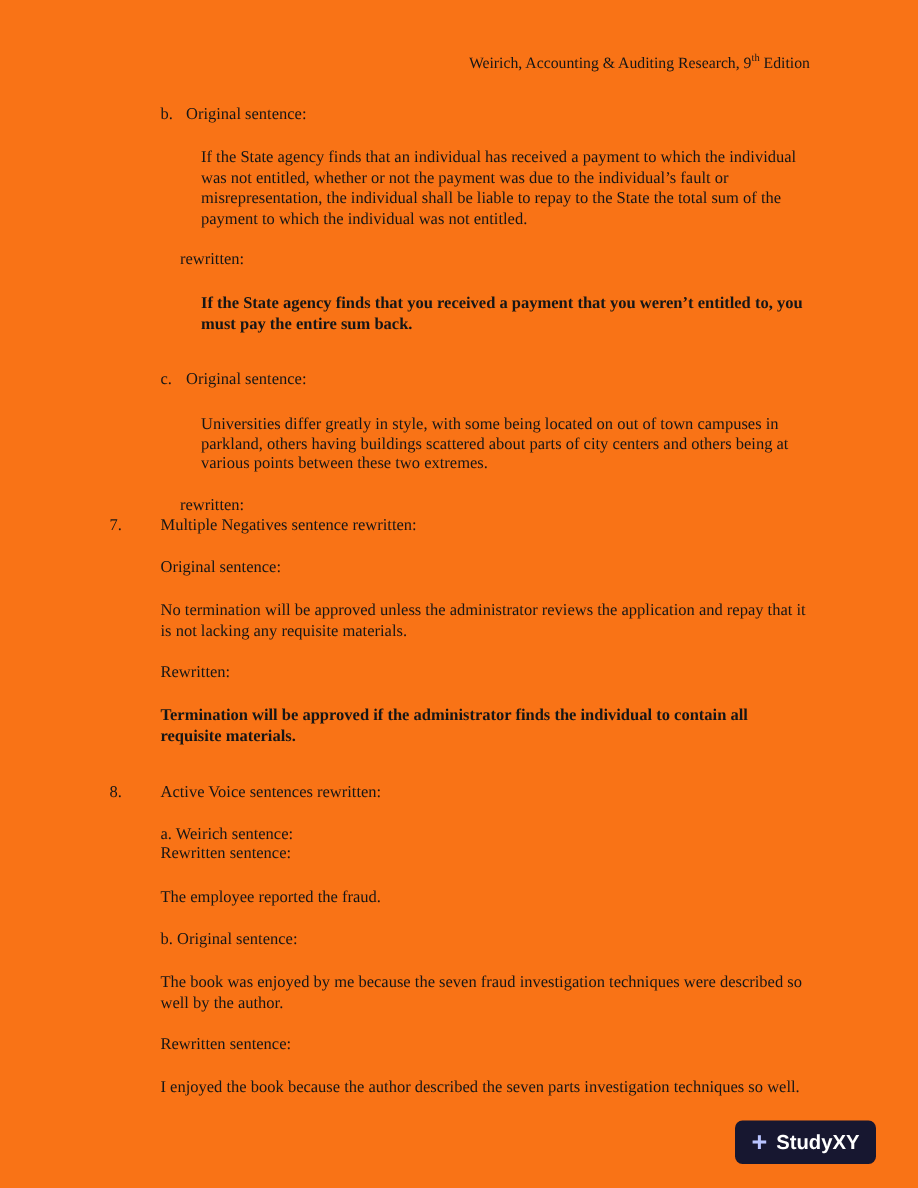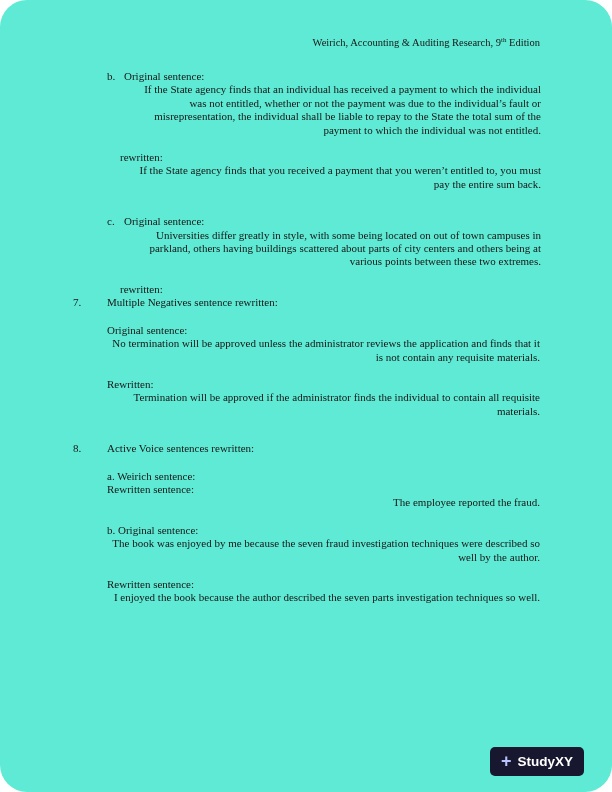--- a/index.html
+++ b/index.html
@@ -4,62 +4,61 @@
 <style>
   * { box-sizing: border-box; }
   html, body { margin: 0; padding: 0; }
   body { background: #ffffff; }
 
   .page {
     position: relative;
     width: 612px;
     height: 792px;
     margin: 0 auto;
-    background: #5eead4;
+    background: #f97316;
     font-family: "Liberation Serif", serif;
     font-size: 11px;
     line-height: 13.4px;
     color: #161616;
     overflow: hidden;
-    border-radius: 27px;
   }
 
   .header {
     position: absolute;
     top: 36px;
     left: 0;
     right: 72px;
     text-align: right;
     font-size: 10.5px;
   }
   .header sup { font-size: 7px; line-height: 0; vertical-align: super; }
 
   .content {
     position: absolute;
     top: 70px;
     left: 73px;
     width: 468px;
   }
 
-  p { margin: 0; text-align: right; }
+  p { margin: 16px; }
 
   .hang { display: flex; margin-left: 34px; }
   .hang .letter { width: 17px; flex: none; }
 
   .sub { margin-left: 61px; width: 407px; }
   .rw-label { margin-left: 47px; }
 
   .numrow { display: flex; }
   .numrow .numcol { width: 34px; flex: none; }
 
   .ind { margin-left: 34px; }
   .para-ind { margin-left: 34px; width: 433px; }
 
   .mb1 { margin-bottom: 14px; }
-  .mb2 { margin-bottom: 24px; }
+  .mb2 { margin-bottom: 24px; font-weight: bold; }
 
   .watermark {
     position: absolute;
     right: 28px;
     bottom: 16px;
     height: 29px;
     padding: 0 11px;
     border-radius: 5px;
     display: flex;
     align-items: center;
@@ -101,21 +100,21 @@
     </div>
     <p class="sub mb1">Universities differ greatly in style, with some being located on out of town campuses in parkland, others having buildings scattered about parts of city centers and others being at various points between these two extremes.</p>
 
     <div class="rw-label">rewritten:</div>
 
     <div class="numrow mb1">
       <span class="numcol">7.</span>
       <span>Multiple Negatives sentence rewritten:</span>
     </div>
     <div class="ind">Original sentence:</div>
-    <p class="para-ind mb1">No termination will be approved unless the administrator reviews the application  and finds that it is not contain any requisite materials.</p>
+    <p class="para-ind mb1">No termination will be approved unless the administrator reviews the application  and repay that it is not lacking any requisite materials.</p>
     <div class="ind">Rewritten:</div>
     <p class="para-ind mb2">Termination will be approved if the administrator finds the individual to contain all requisite materials.</p>
 
     <div class="numrow mb1">
       <span class="numcol">8.</span>
       <span>Active Voice sentences rewritten:</span>
     </div>
 
     <div class="ind">a. Weirich sentence:</div>
     <div class="ind">Rewritten sentence:</div>

